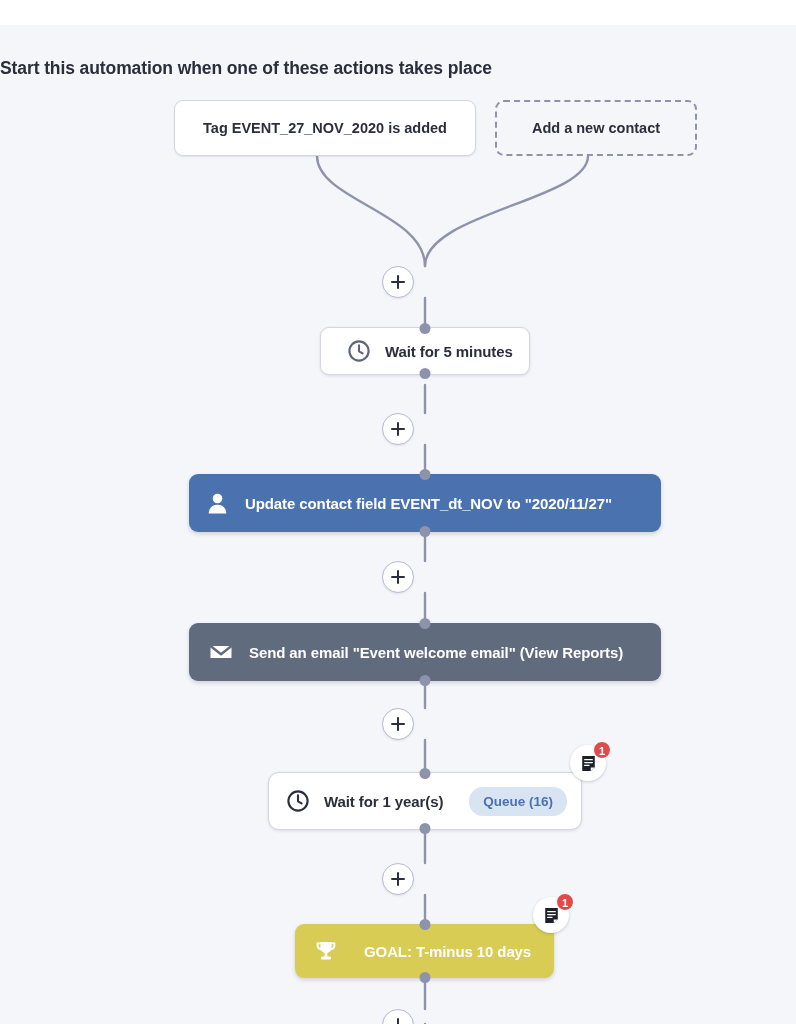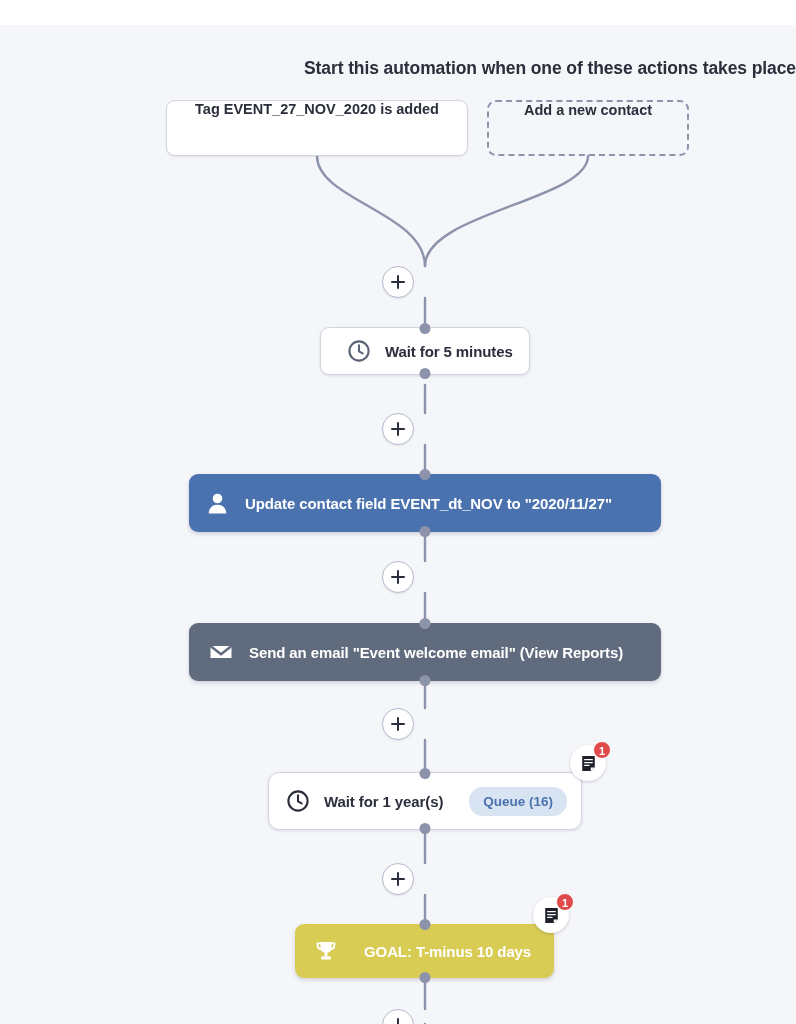--- a/index.html
+++ b/index.html
@@ -31,21 +31,21 @@
     background: #f5f6fa;
     overflow: hidden;
   }
 
   
   .canvas-title {
     position: absolute;
     top: 33px;
     left: 0;
     width: 796px;
-    text-align: right;
+    text-align: left;
     font-size: 17.5px;
     font-weight: bold;
     color: #2b2e3b;
     letter-spacing: -0.1px;
   }
 
   
   .wires {
     position: absolute;
     top: 0;
@@ -54,26 +54,28 @@
     height: 999px;
     pointer-events: none;
   }
 
   
   .trigger {
     position: absolute;
     height: 56px;
     border-radius: 9px;
     display: flex;
+    align-items: center;
     justify-content: center;
     font-size: 14.5px;
     font-weight: bold;
     color: #2b2e3b;
     padding: 0 32px;
     white-space: nowrap;
+    margin-left: 8px;
   }
 
   .trigger-solid {
     background: #ffffff;
     border: 1px solid #d3d6e0;
     box-shadow: 0 1px 2px rgba(40,45,70,0.10);
   }
 
   .trigger-dashed {
     background: transparent;

